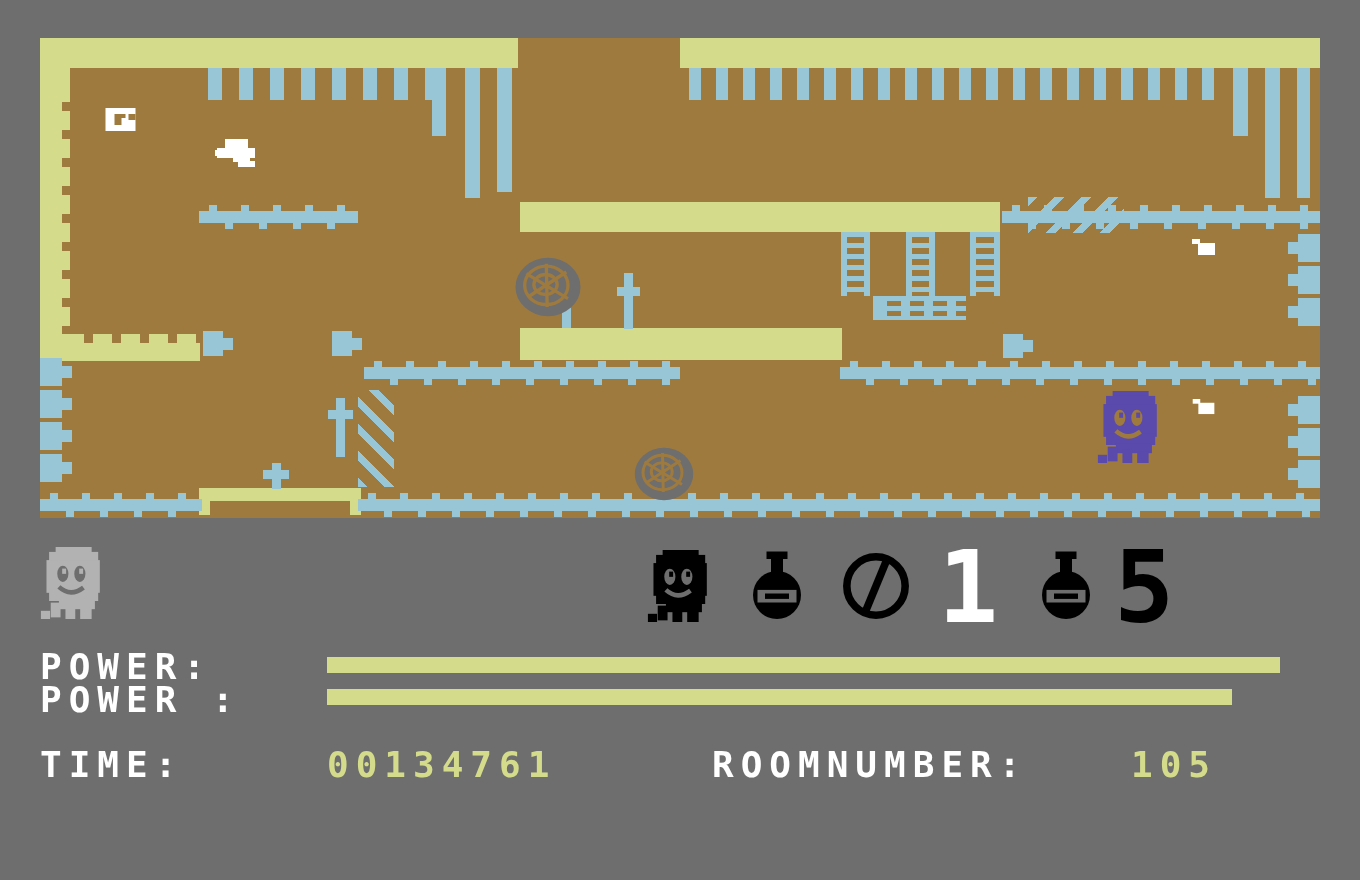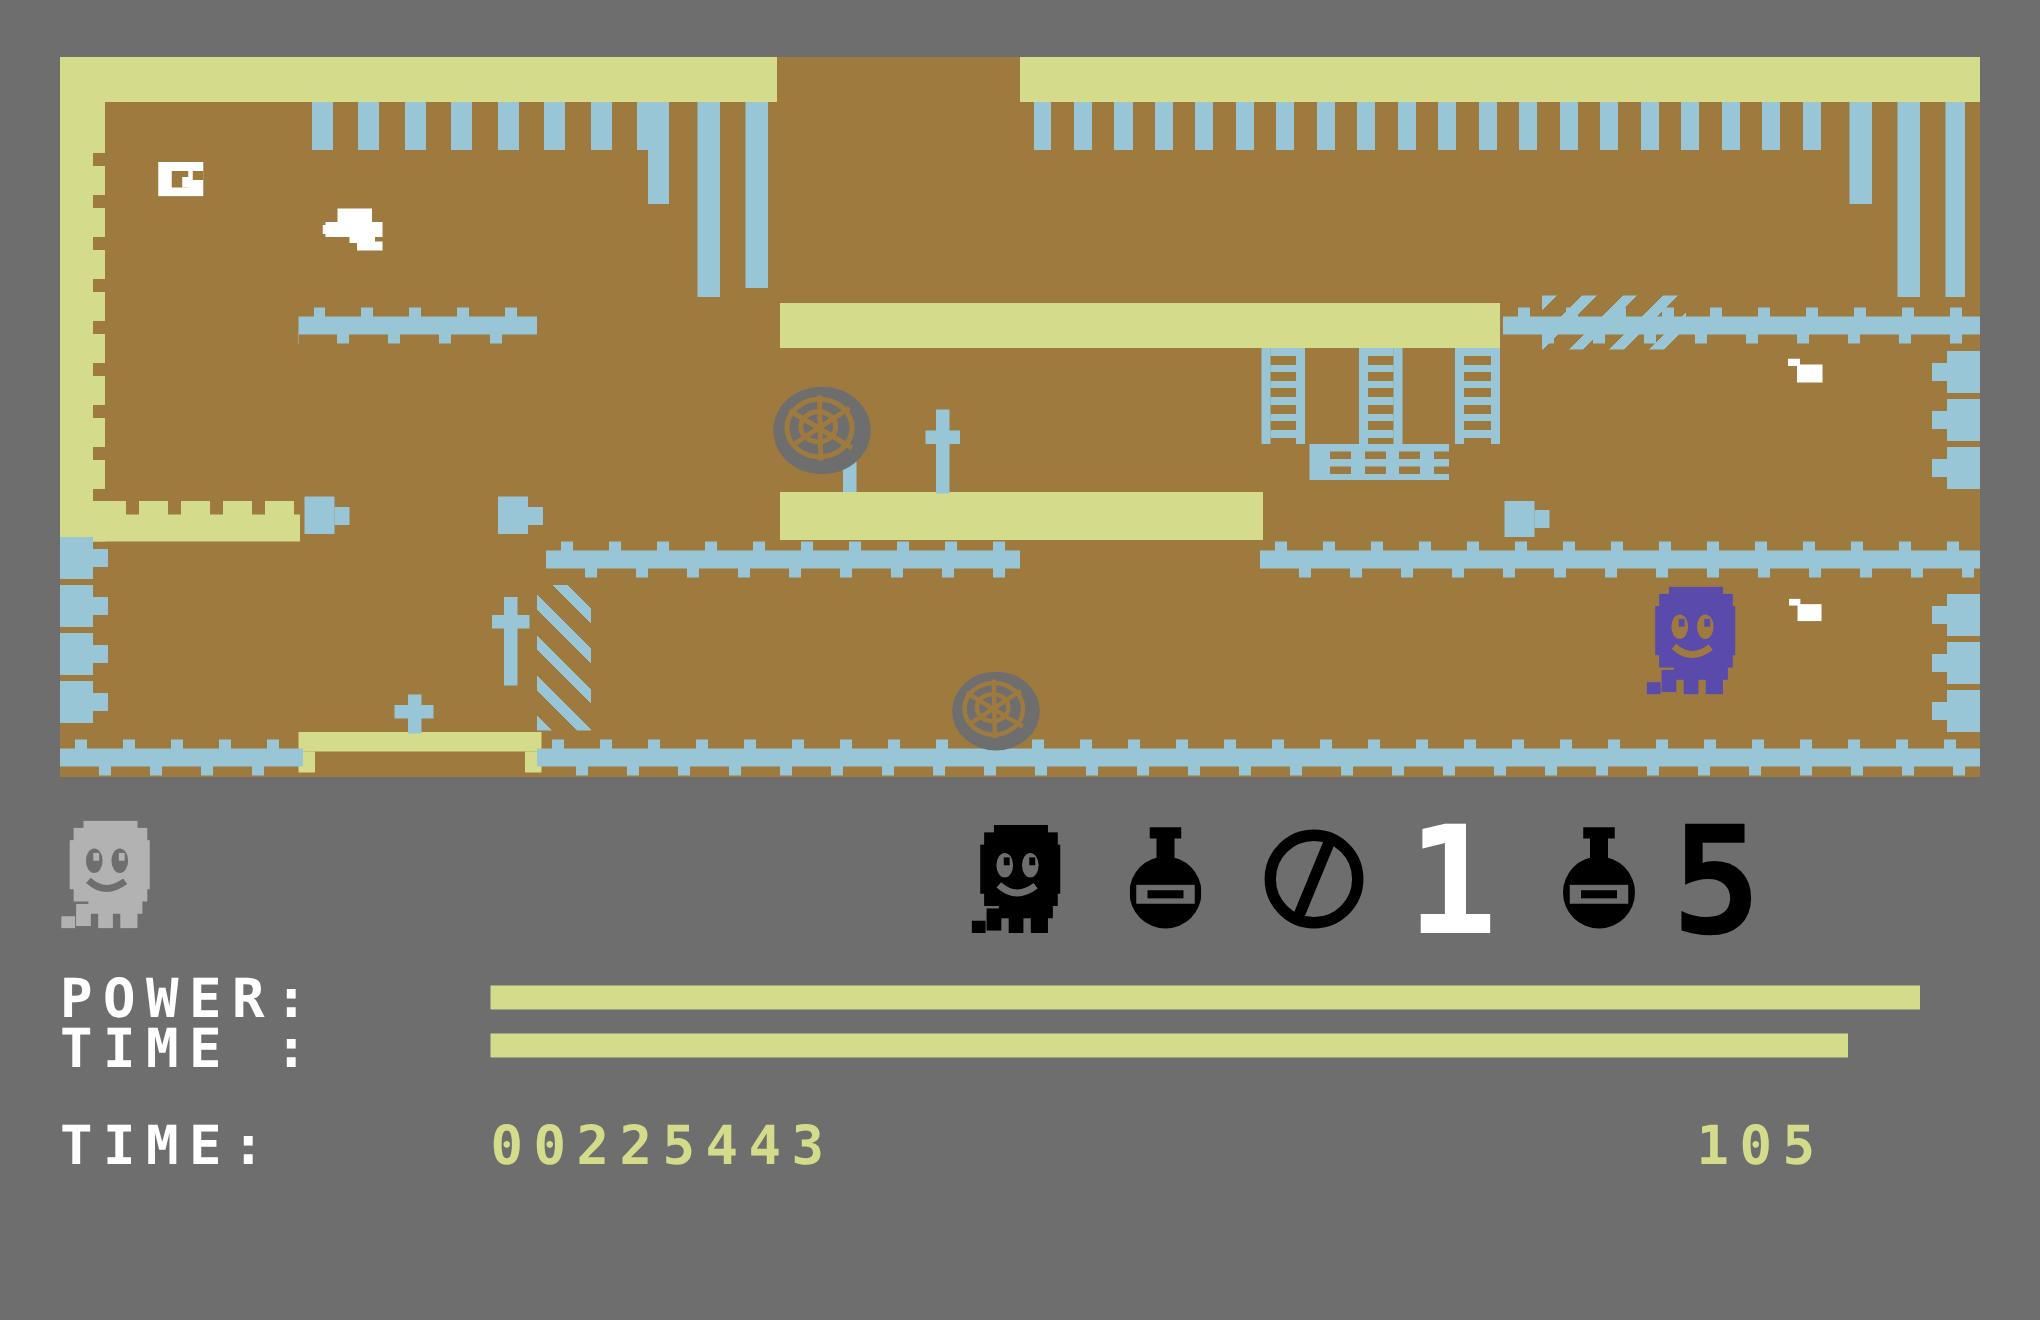--- a/index.html
+++ b/index.html
@@ -213,23 +213,24 @@
   <svg class="abs" style="left:841px;top:551px;color:#000" width="70" height="70">
       <use href="#sym-nosign"></use>
     </svg>
   <div class="abs bigdigit" style="left:938px;top:550px;color:var(--white,#fff)">1</div>
   <svg class="abs" style="left:1042px;top:551px;color:#000;--hole:#6e6e6e" width="48" height="70">
       <use href="#sym-flask"></use>
     </svg>
   <div class="abs bigdigit" style="left:1114px;top:550px;color:var(--black,#000)">5</div>
 
   <div class="abs pxtext" style="left:40px;top:650px">POWER:</div>
-  <div class="abs pxtext" style="left:40px;top:683px">TIME :</div>
+  <div class="abs pxtext" style="left:40px;top:683px">POWER :</div>
   <div class="abs meter" style="left: 327px; top: 657px; width: 953px;"></div>
   <div class="abs meter" style="left: 327px; top: 689px; width: 905px;"></div>
 
   <div class="abs pxtext" style="left:40px;top:748px">TIME:</div>
-  <div class="abs pxtext pxkhaki" style="left:327px;top:748px">00225443</div>
+  <div class="abs pxtext pxkhaki" style="left:327px;top:748px">00134761</div>
+  <div class="abs pxtext" style="left:712px;top:748px">ROOMNUMBER:</div>
   <div class="abs pxtext pxkhaki" style="left:1131px;top:748px">105</div>
 
   <div class="abs pxtext" style="left:340px;top:812px"></div>
 
 </div>
 
 </body></html>

